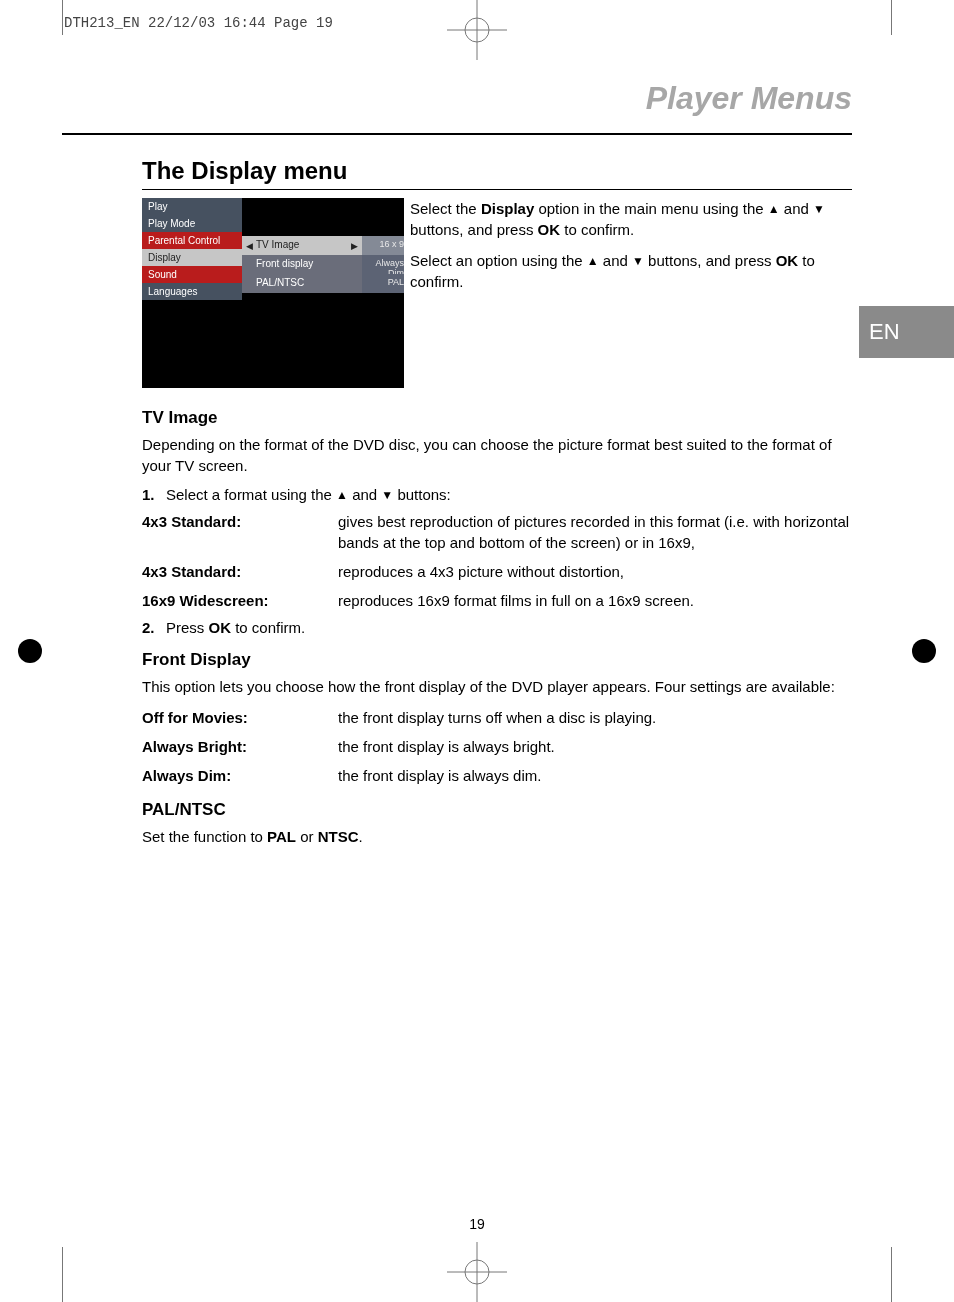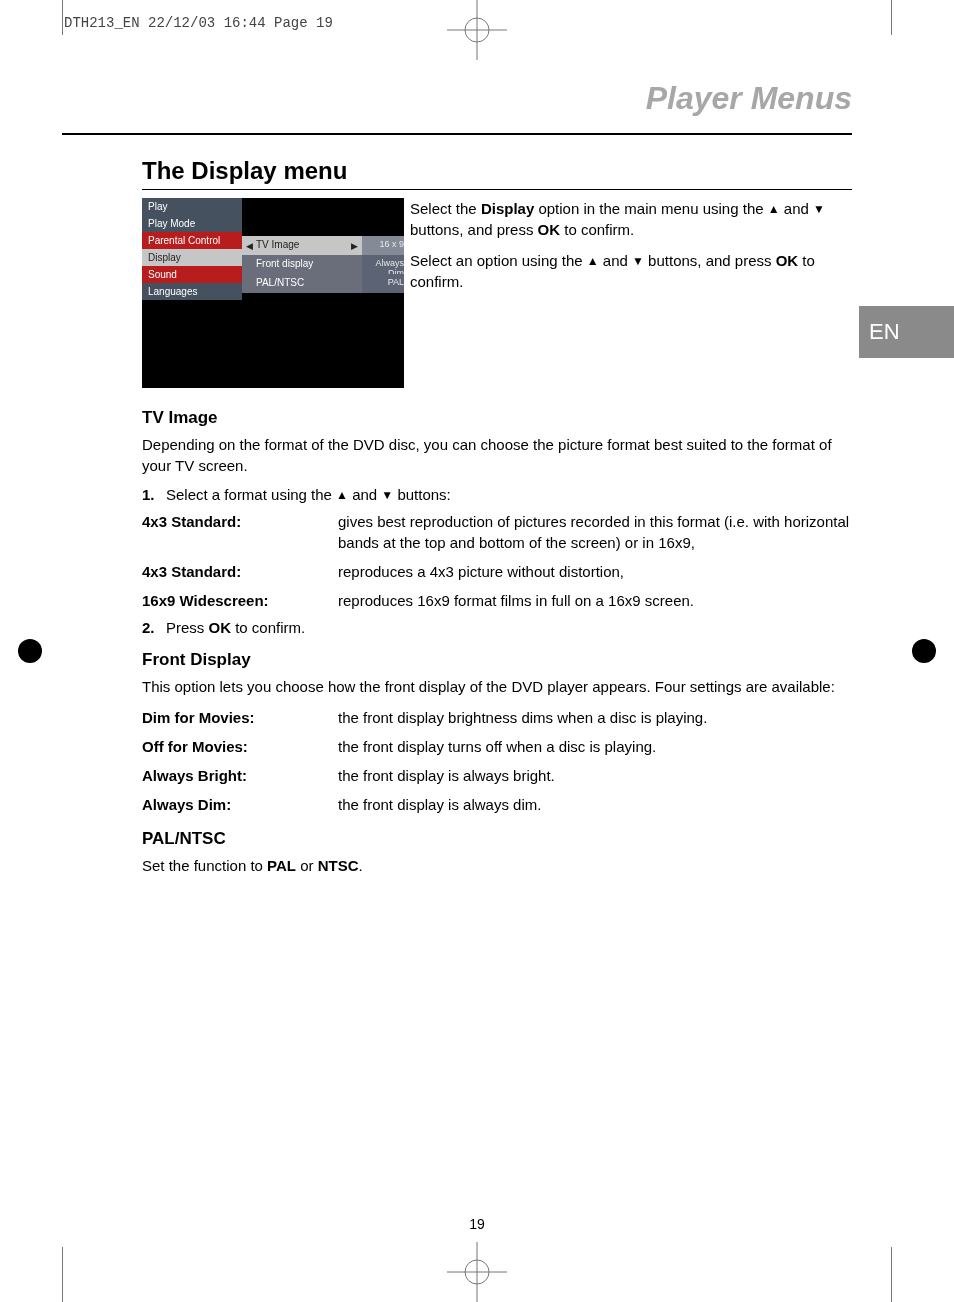--- a/index.html
+++ b/index.html
@@ -306,24 +306,20 @@
       <div>reproduces 16x9 format films in full on a 16x9 screen.</div>
     </div>
     <div class="num-item">
       <div class="n">2.</div>
       <div><span>Press </span><b>OK</b><span> to confirm.</span></div>
     </div>
 
     <h3 class="sub">Front Display</h3>
     <p class="body-p">This option lets you choose how the front display of the DVD player appears. Four settings are available:</p>
     <div class="def-row">
-      <div class="term">Dim for Movies:</div>
-      <div>the front display brightness dims when a disc is playing.</div>
-    </div>
-    <div class="def-row">
       <div class="term">Off for Movies:</div>
       <div>the front display turns off when a disc is playing.</div>
     </div>
     <div class="def-row">
       <div class="term">Always Bright:</div>
       <div>the front display is always bright.</div>
     </div>
     <div class="def-row">
       <div class="term">Always Dim:</div>
       <div>the front display is always dim.</div>

